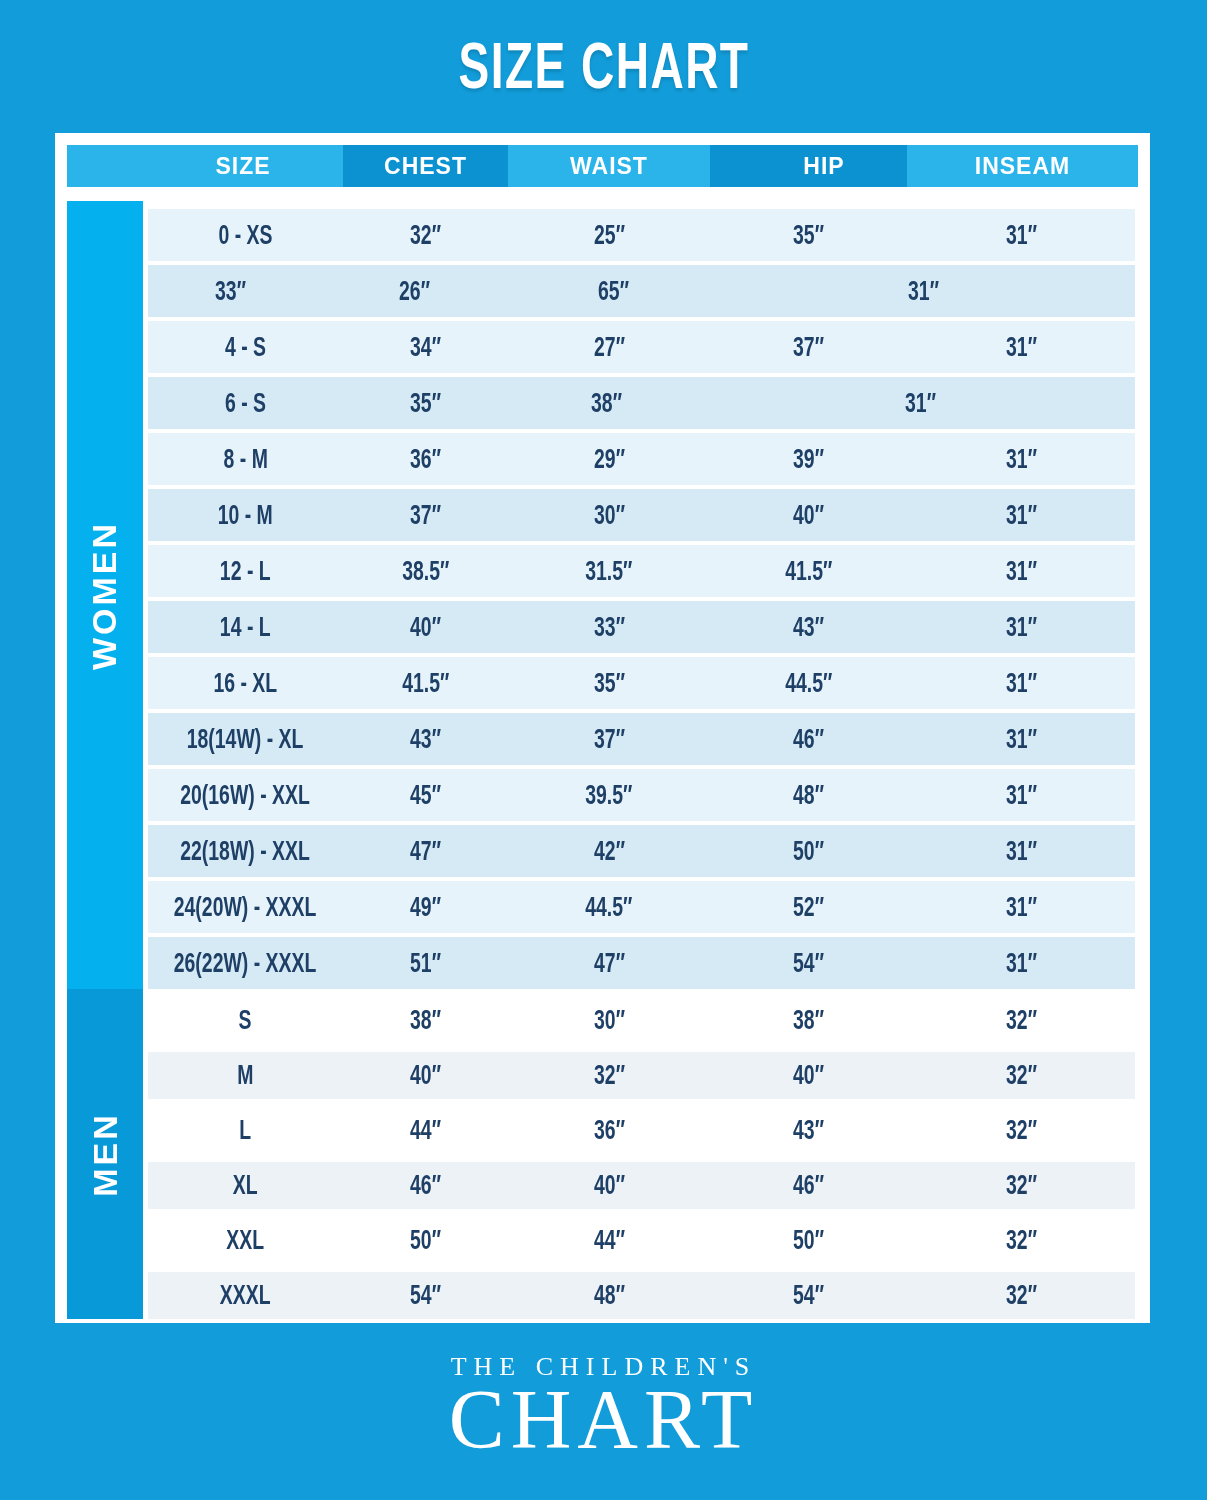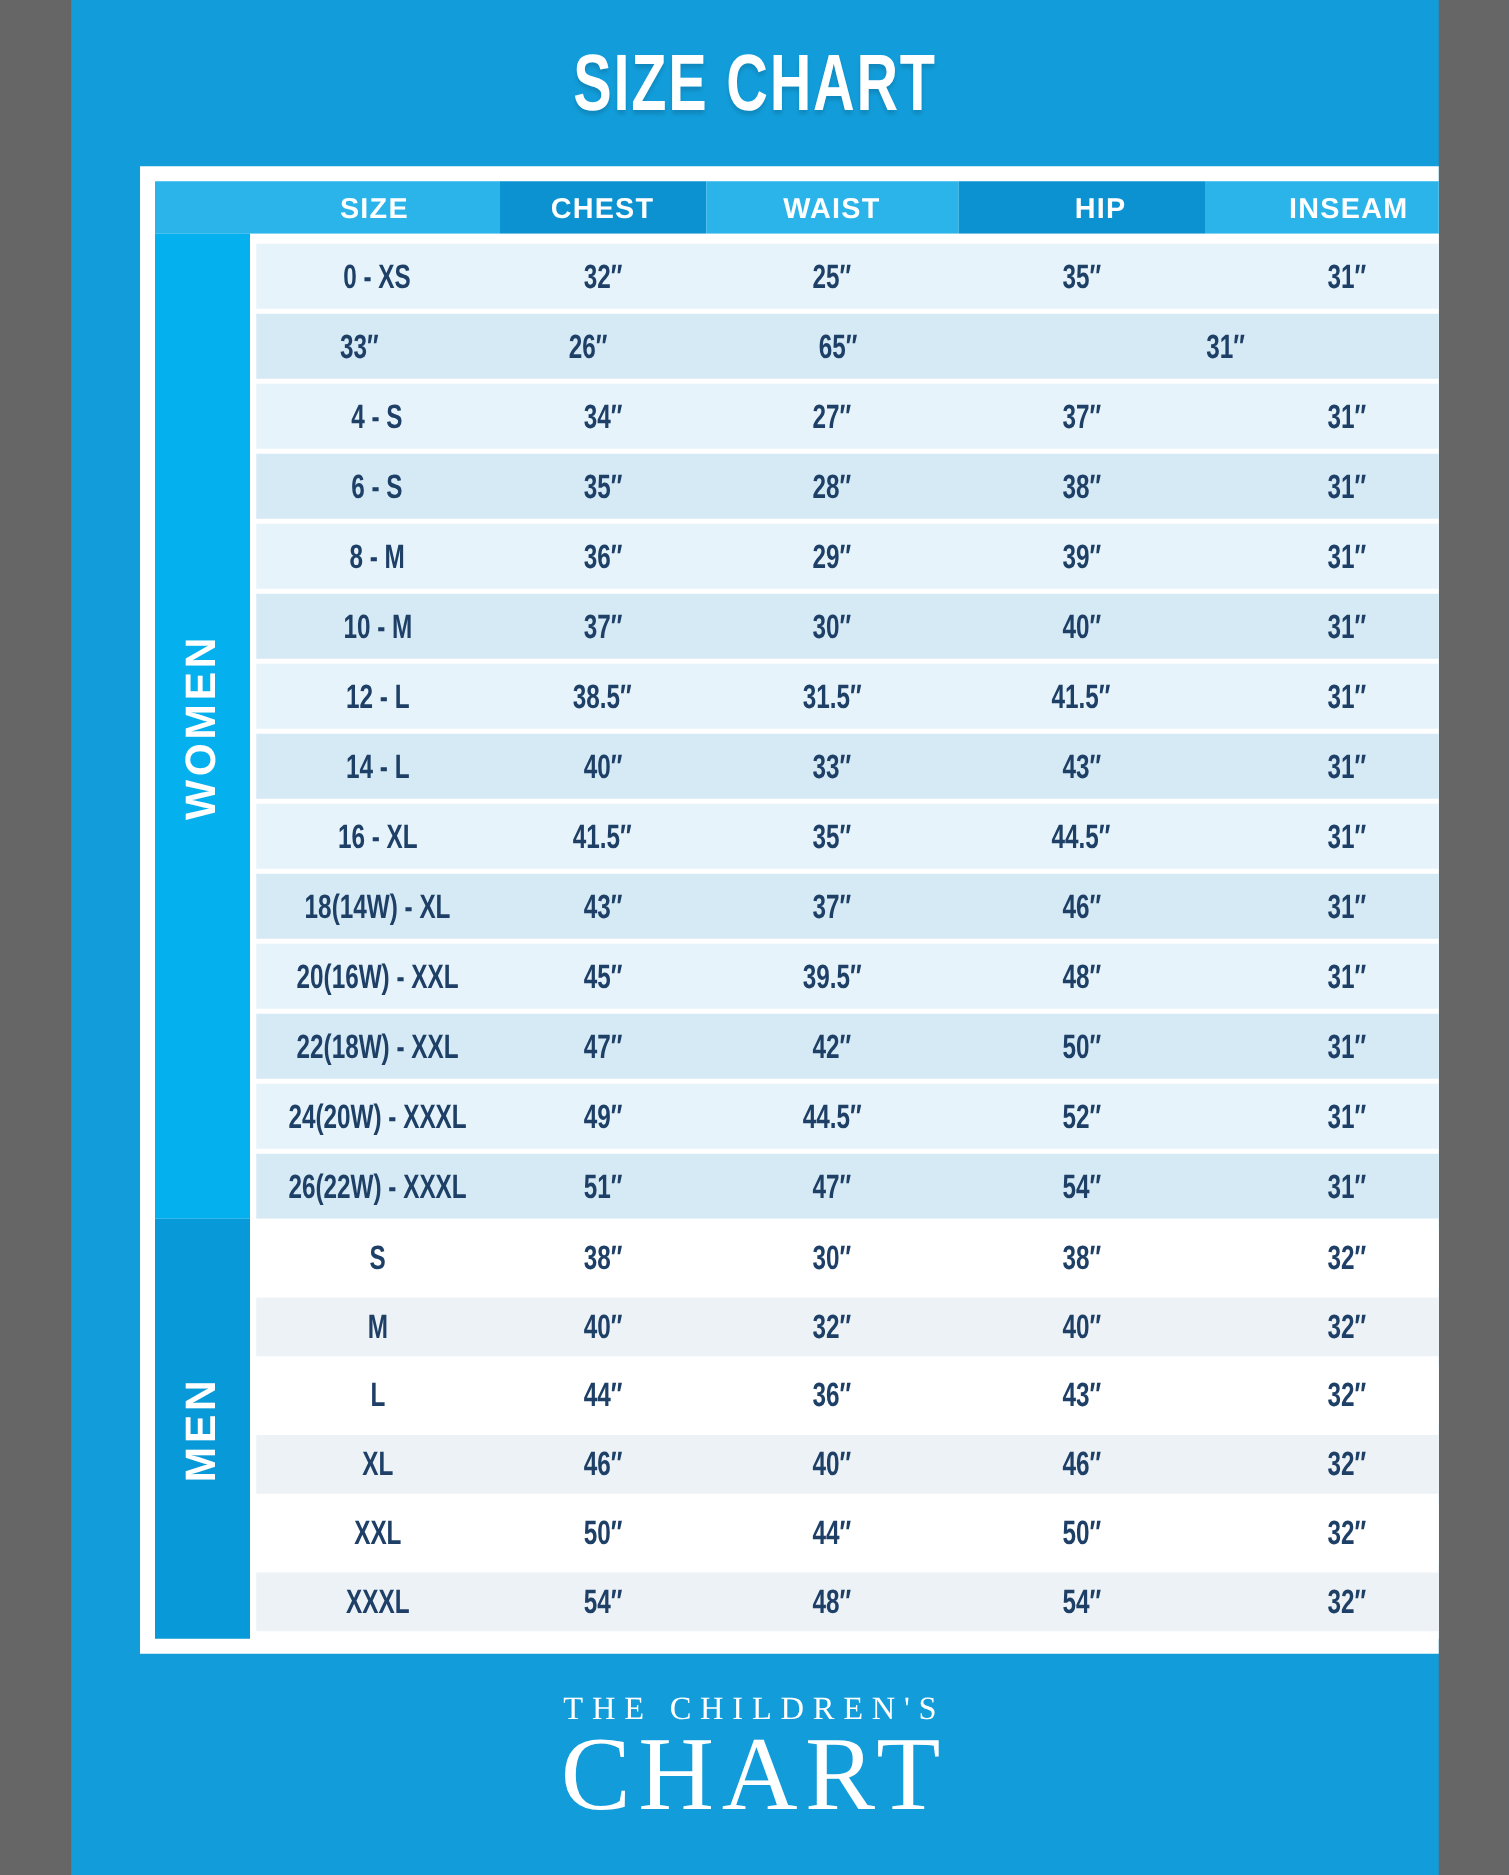--- a/index.html
+++ b/index.html
@@ -6,39 +6,39 @@
     --page-bg:#129dda; --frame:#ffffff;
     --header-light:#2ab4ea; --header-dark:#0d92d1;
     --strip-women:#04b1ee; --strip-men:#0899d9;
     --row-women-light:#e6f3fa; --row-women-dark:#d6eaf5;
     --row-men-light:#ffffff; --row-men-dark:#edf2f6;
     --cell-text:#1e3f66; --header-text:#ffffff;
   }
   *{margin:0;padding:0;box-sizing:border-box;}
   html,body{background:#666;}
   .page{
-    position:relative;width:1094px;height:1500px;margin:0 auto;
+    position:relative;width:1207px;height:1500px;margin:0 auto;
     background:var(--page-bg);overflow:hidden;
     font-family:"Liberation Sans",sans-serif;
   }
   
   .title{
     position:absolute;top:26px;left:0;width:100%;height:80px;
     display:flex;align-items:center;justify-content:center;
     color:#fff;font-weight:bold;font-size:64px;letter-spacing:2px;
     text-shadow:0 3px 4px rgba(0,0,0,.14);
     white-space:nowrap;
   }
   .condX{display:inline-block;transform:scaleX(.72);transform-origin:center;}
   
   .frame{
     position:absolute;left:55px;top:133px;width:1095px;height:1190px;
     background:var(--frame);padding:12px;
   }
-  .table{width:100%;height:100%;display:flex;flex-direction:column;}
+  .table{width:100%;height:100%;display:flex;flex-direction:column;gap:14px;}
   
   .thead{display:flex;height:42px;flex:0 0 42px;}
   .hcell{
     display:flex;align-items:center;justify-content:center;
     color:var(--header-text);font-weight:bold;font-size:23px;letter-spacing:1px;
   }
   .hcell.light{background:var(--header-light);}
   .hcell.dark{background:var(--header-dark);}
   .h-size{width:276px;padding-left:76px;}
   .h-chest{width:165px;}
@@ -159,23 +159,20 @@
                 <span class="condX">31″</span>
               </div>
             </div>
             <div class="row">
               <div class="cell c0">
                 <span class="condX">6 - S</span>
               </div>
               <div class="cell c1">
                 <span class="condX">35″</span>
               </div>
-              <div class="cell c2">
-                <span class="condX">28″</span>
-              </div>
               <div class="cell c3">
                 <span class="condX">38″</span>
               </div>
               <div class="cell c4">
                 <span class="condX">31″</span>
               </div>
             </div>
             <div class="row">
               <div class="cell c0">
                 <span class="condX">8 - M</span>

